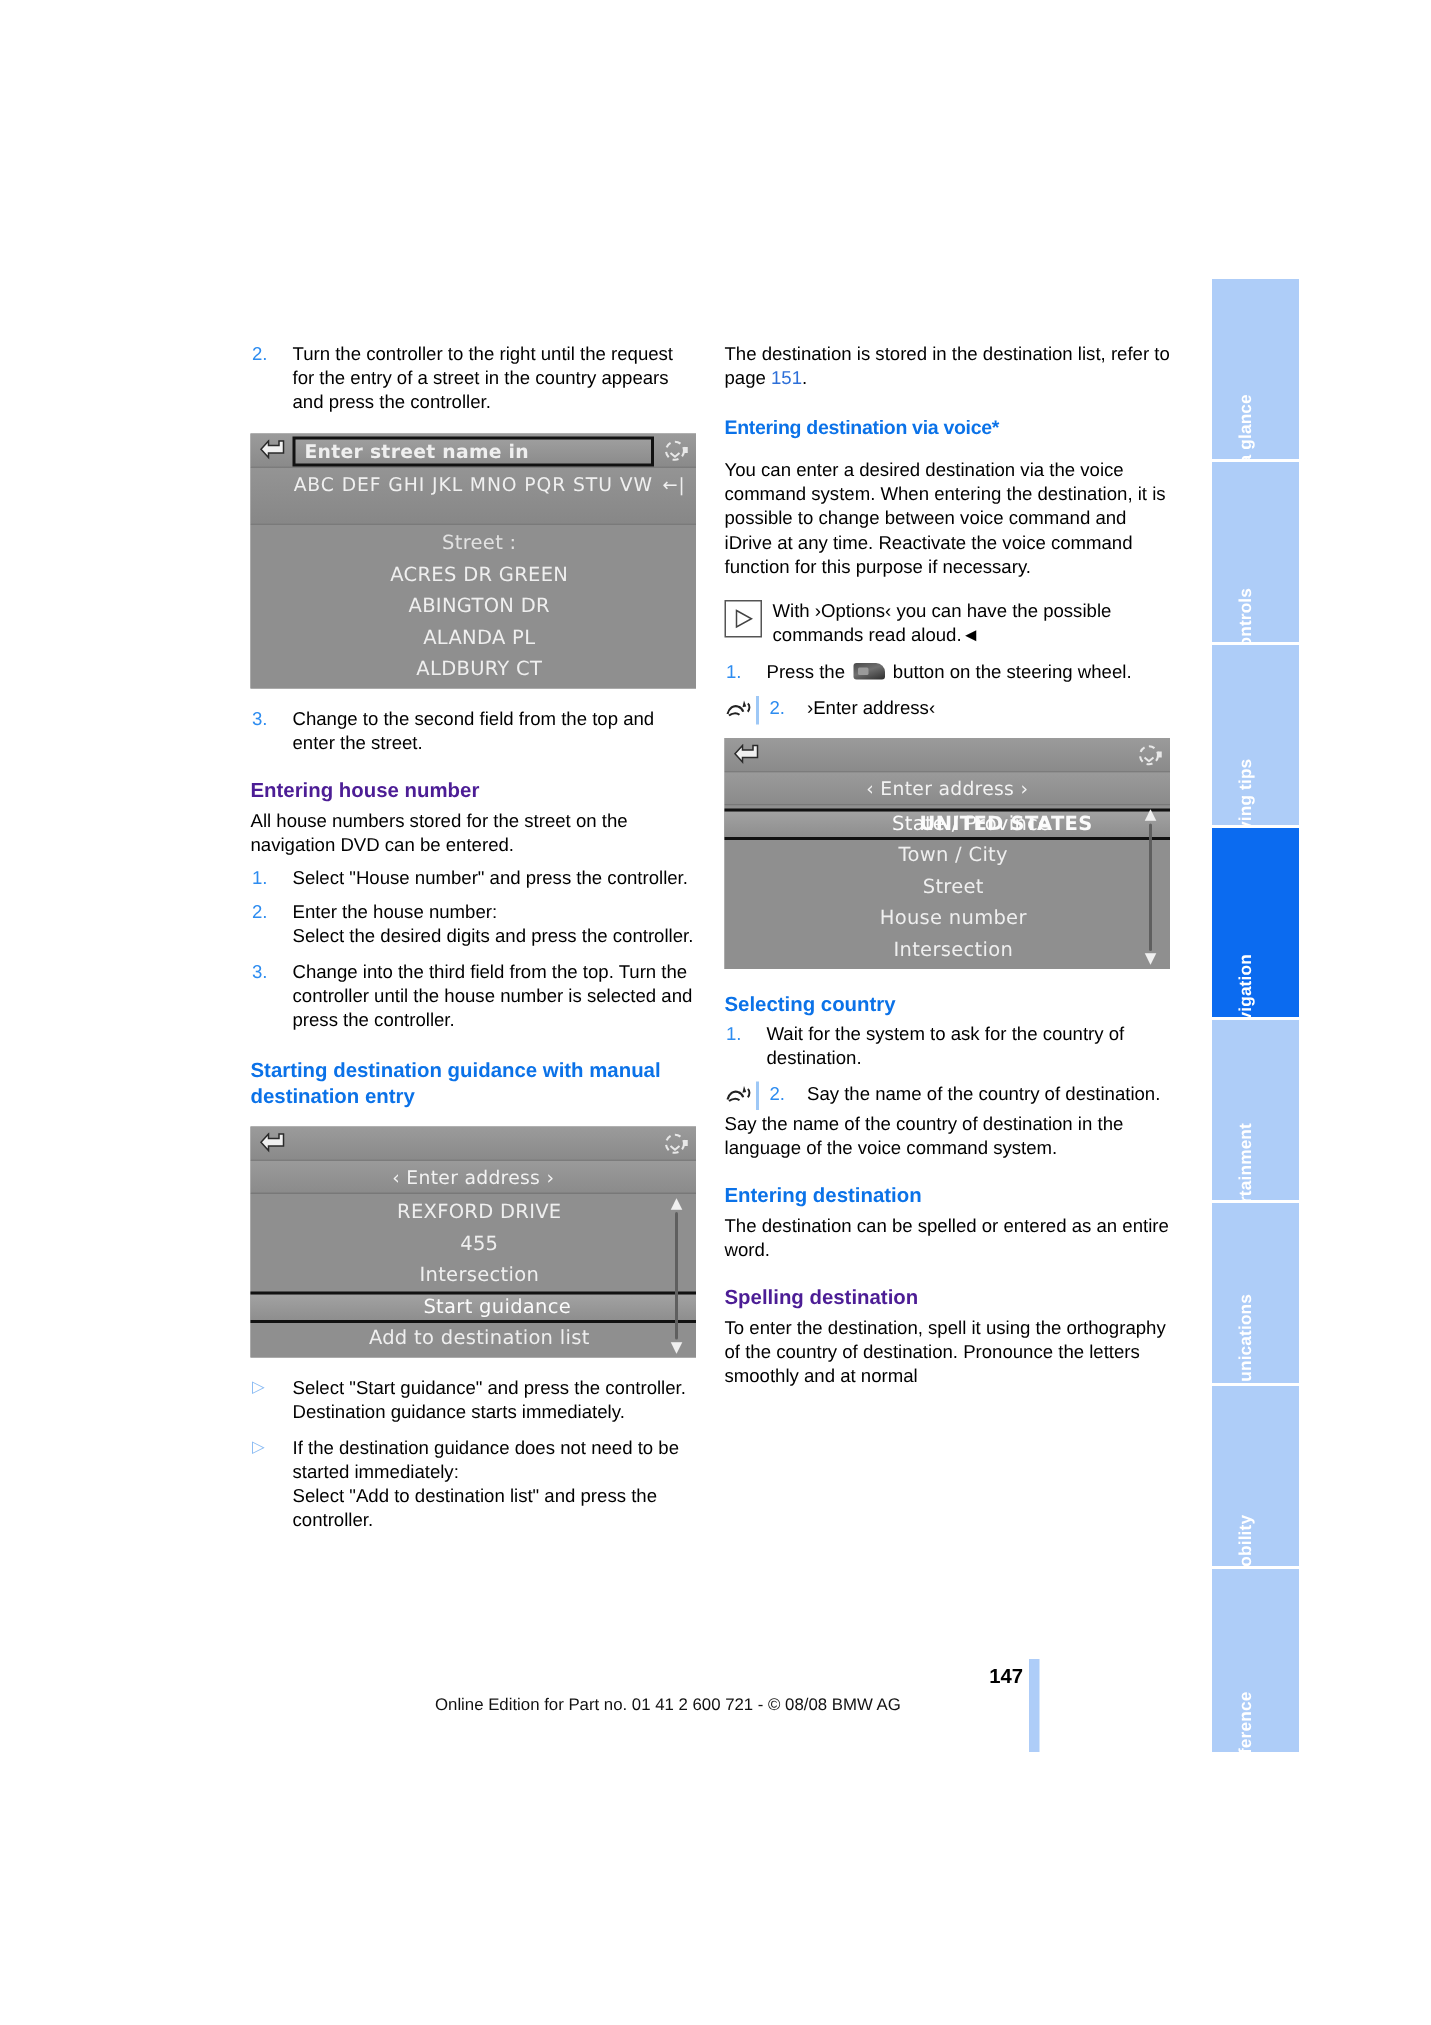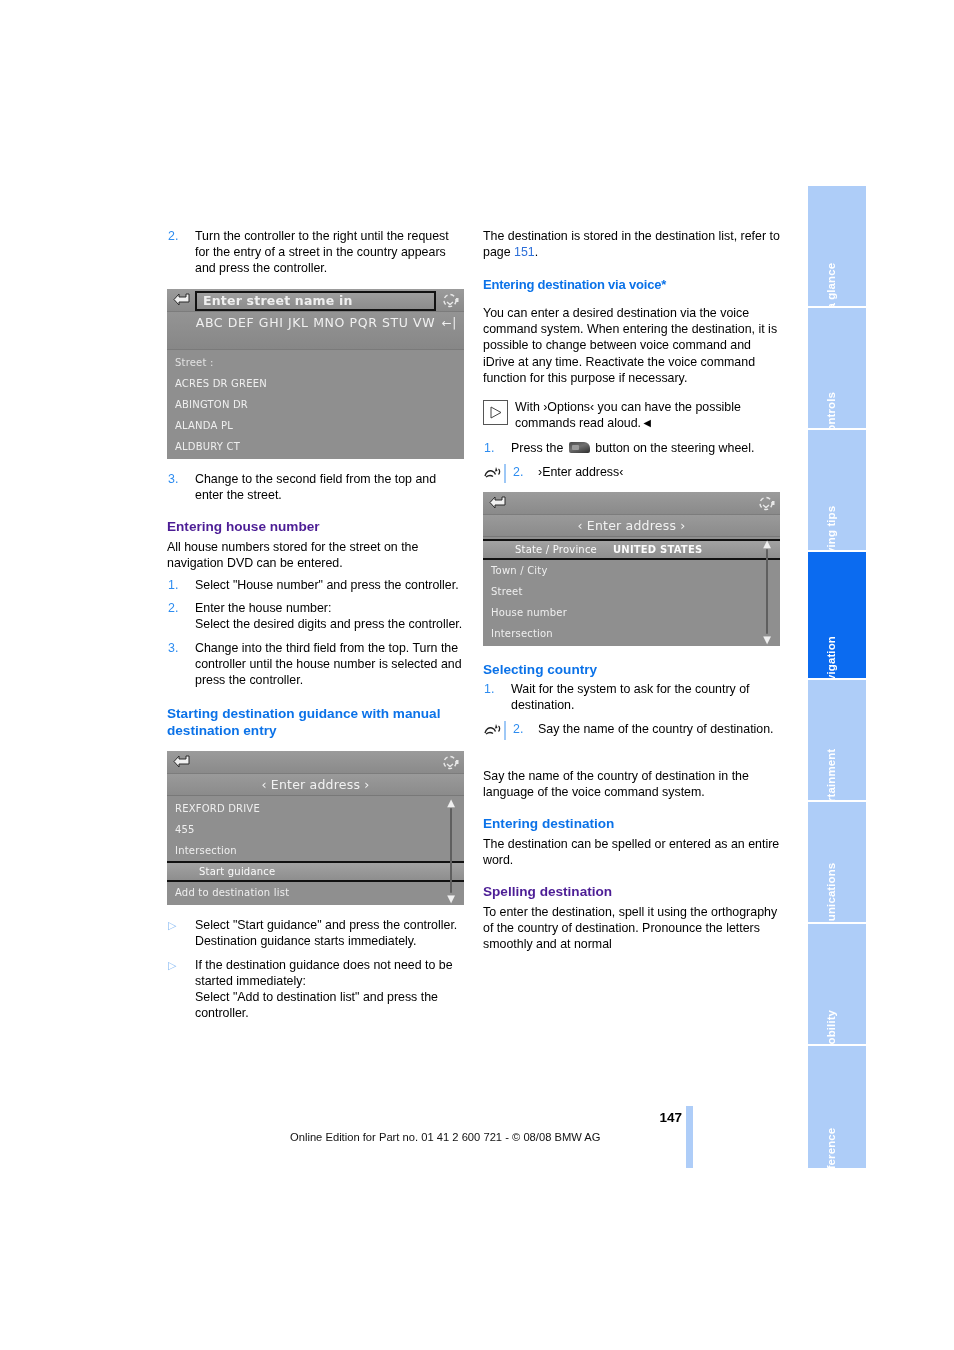--- a/index.html
+++ b/index.html
@@ -46,21 +46,21 @@
     line-height: 16.5px;
     font-weight: bold;
     margin: 16px 0 3px 0;
   }
   h2.subhead.light {
     color: #4c1d95;
   }
   h2.subhead.tight { margin-top: 18px; }
 
   p.body { margin: 0 0 0 0; }
-  p.spaced { margin-top: 31px; }
+  p.spaced { margin-top: 4px; }
 
   .link { color: #2d6fd8; }
 
   
   ol.steps, ul.steps { list-style: none; margin: 6px 0 0 0; padding: 0; }
   .step {
     position: relative;
     padding-left: 28px;
     margin-bottom: 7px;
   }
@@ -212,23 +212,24 @@
     position: relative;
     background: #8f8f8f;
     padding: 2px 0 2px 0;
   }
   .shot-row {
     position: relative;
     height: 21px;
     line-height: 21px;
     padding-left: 8px;
     color: #efefef;
-    font-size: 10px;
+    font-size: 13px;
     letter-spacing: .2px;
     white-space: nowrap;
+    text-align: center;
   }
   .shot-row.label { color: #e2e2e2; }
   .shot-row.selected {
     border-top: 2px solid #111;
     border-bottom: 2px solid #111;
     line-height: 17px;
     color: #fbfbfb;
     background: linear-gradient(180deg, #a2a2a2 0%, #8e8e8e 100%);
     padding-left: 32px;
   }

